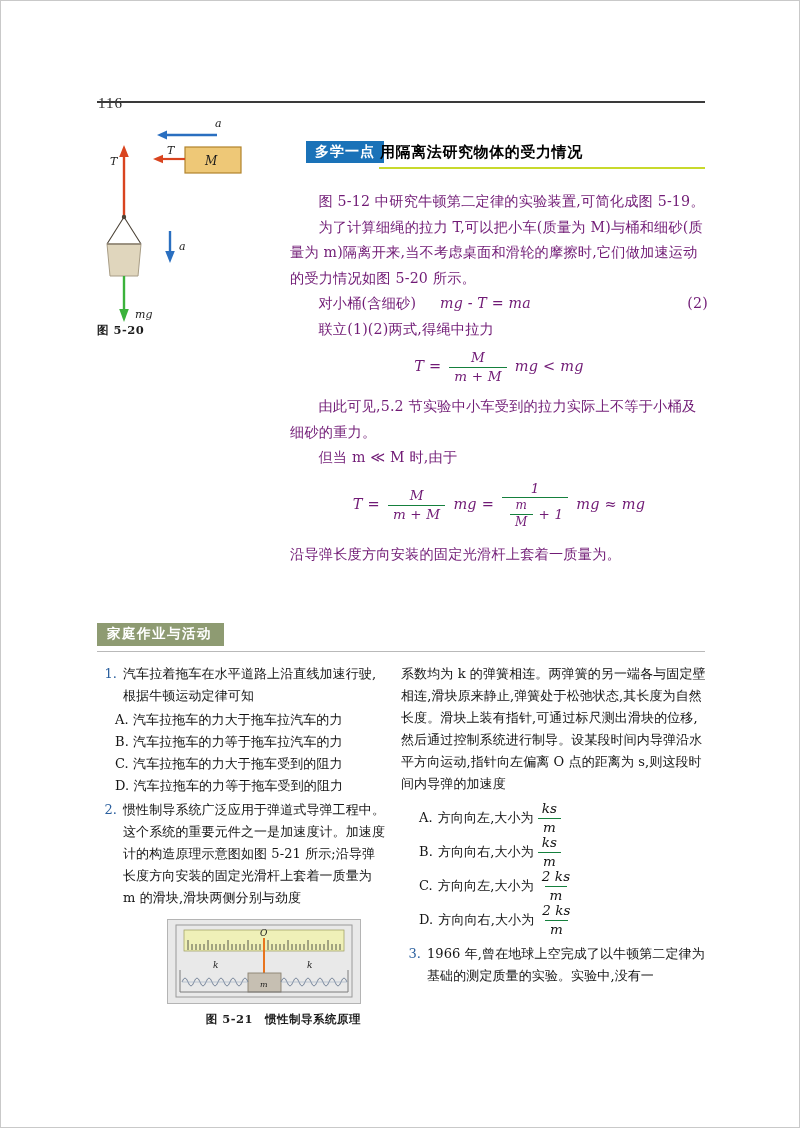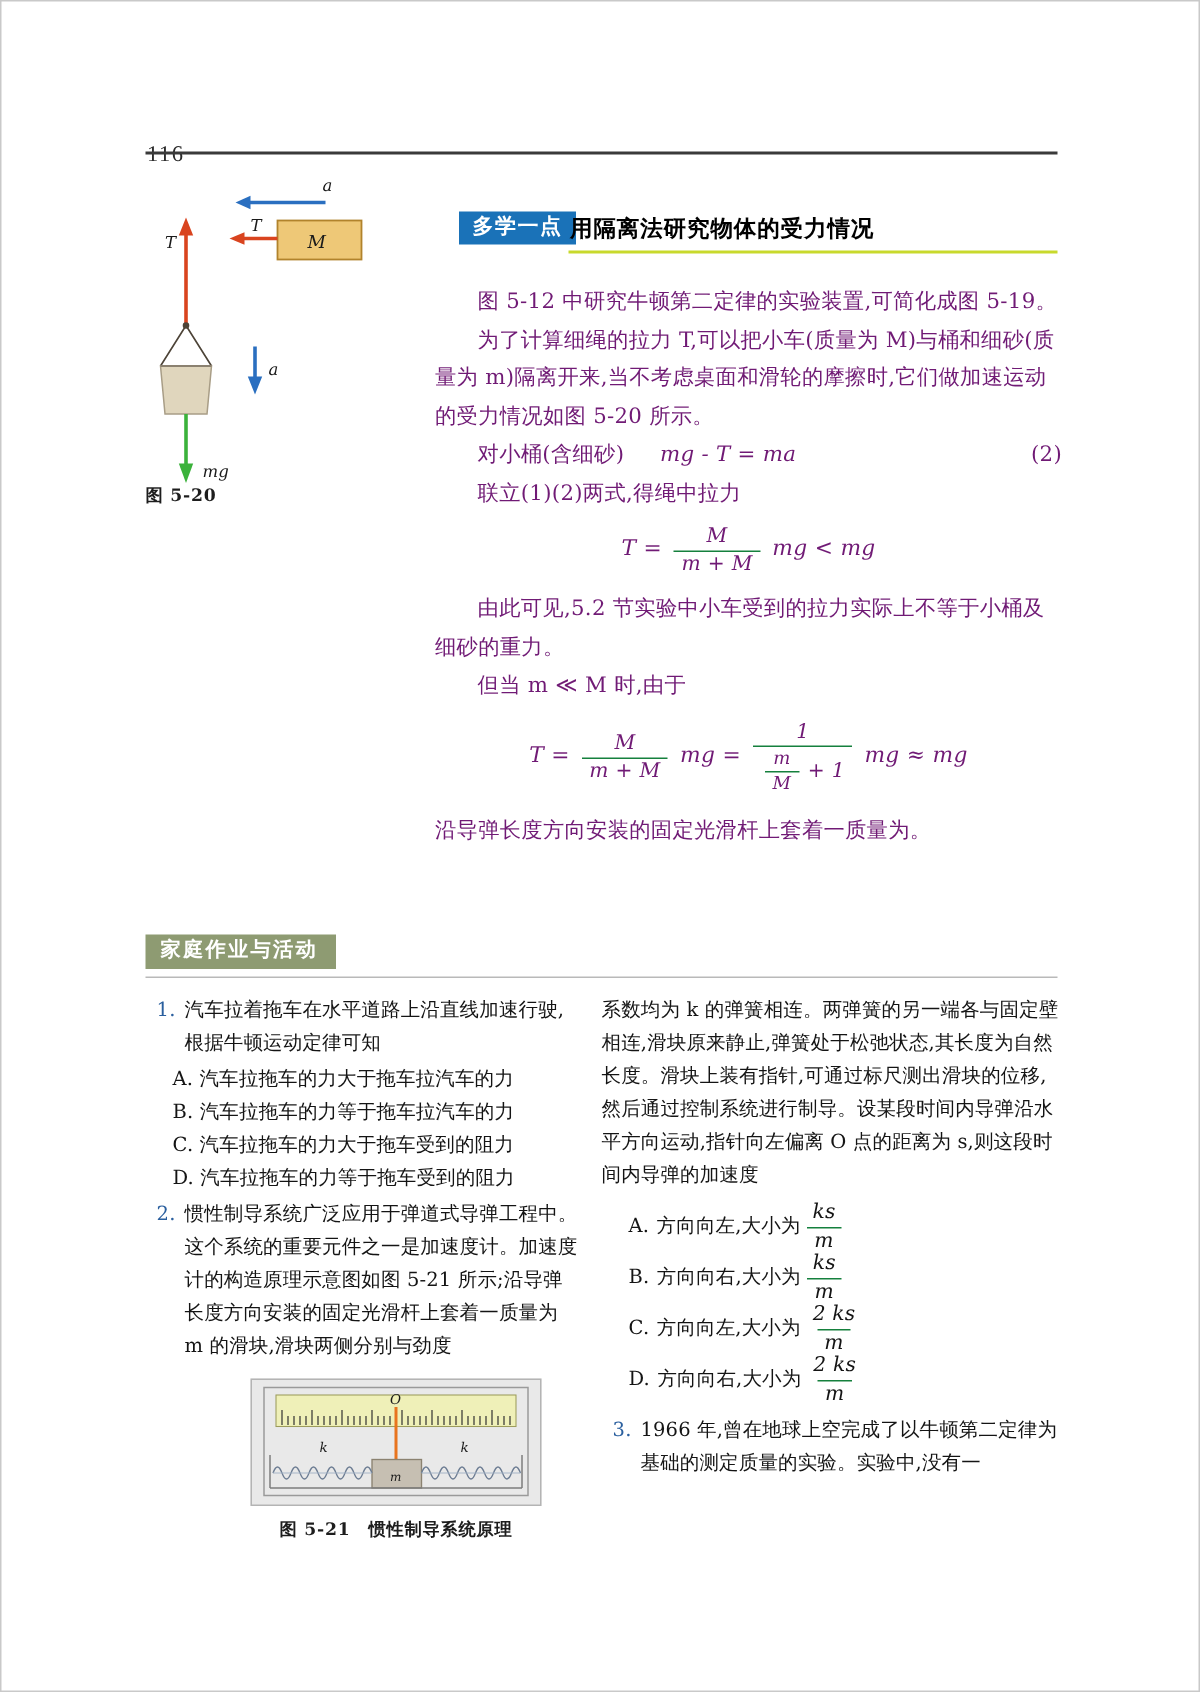--- a/index.html
+++ b/index.html
@@ -227,21 +227,21 @@
   .fig521-box {
     width: 194px;
     height: 85px;
     background: #e9e9e9;
     border: 1px solid #b4b4b4;
     box-sizing: border-box;
     position: relative;
   }
   .fig521-cap {
     margin-top: 8px;
-    text-align: center;
+    text-align: right;
     font-size: 11.5px;
     font-weight: bold;
     color: #1d1d1d;
     font-family: "DejaVu Serif", "Liberation Serif", serif;
     letter-spacing: .5px;
   }
 </style>
 </head>
 <body>
 

